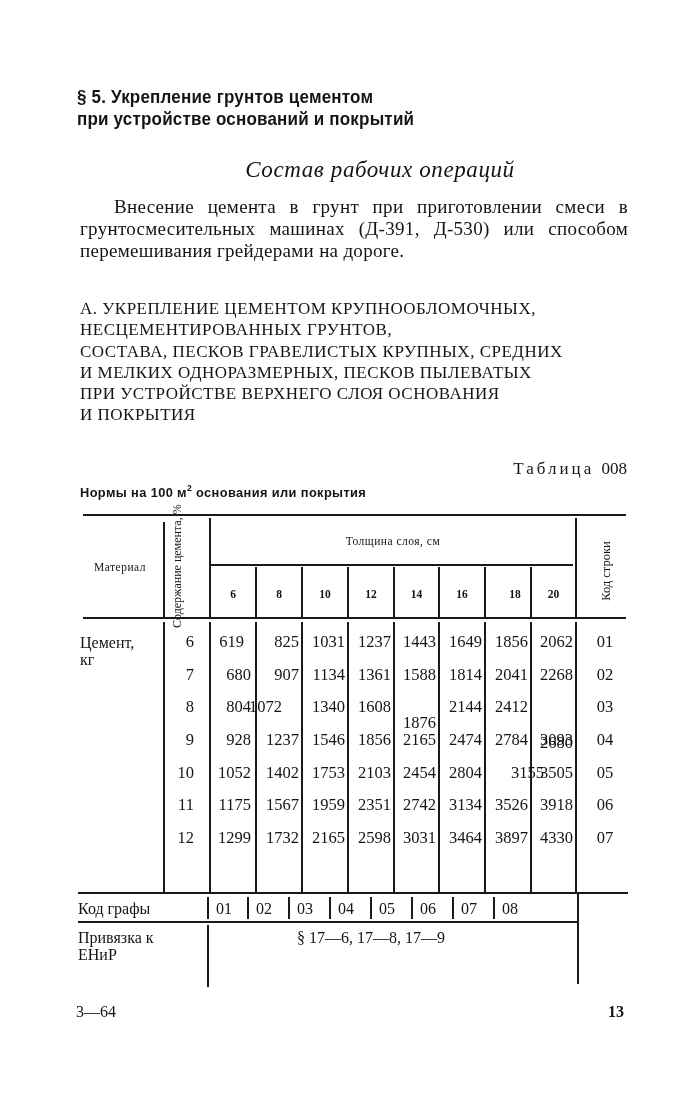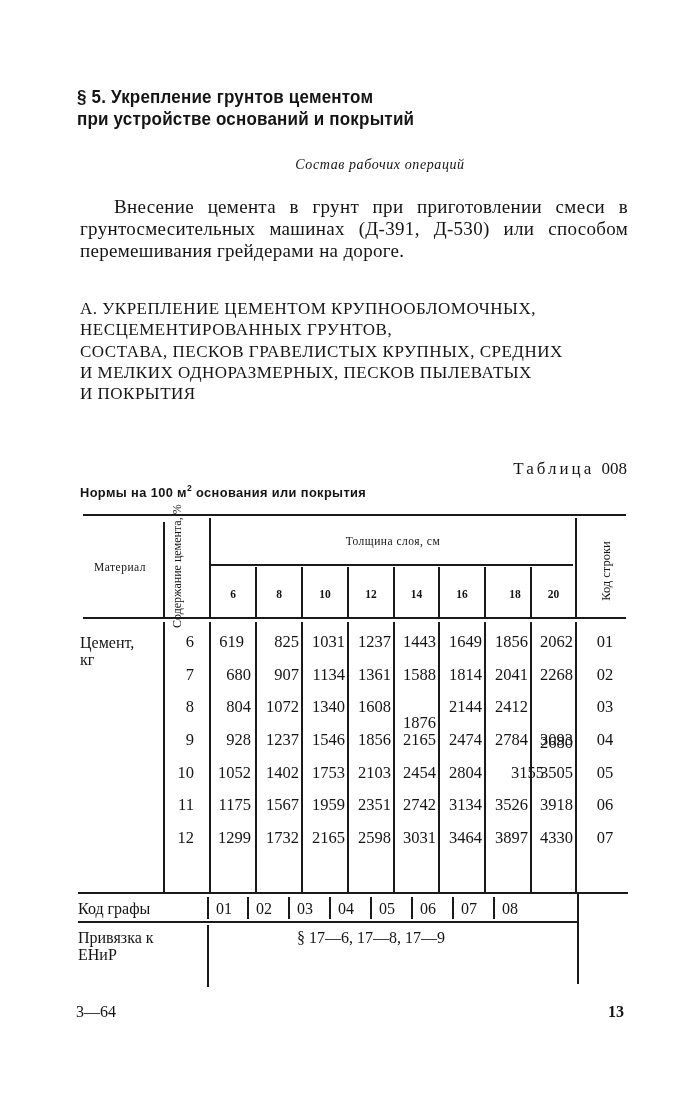--- a/index.html
+++ b/index.html
@@ -4,21 +4,21 @@
 <style>
   html, body { margin: 0; padding: 0; background: #ffffff; }
   body { width: 700px; height: 1103px; position: relative; overflow: hidden;
          font-family: "Liberation Serif", "DejaVu Serif", serif; color: #141414; }
   .abs { position: absolute; }
 
   .sec-title { left: 77px; top: 86px; font-family: "Liberation Sans", "DejaVu Sans", sans-serif;
                font-weight: bold; font-size: 18.5px; line-height: 22px; letter-spacing: 0.2px; transform: scaleX(0.92); transform-origin: left; }
   .sec-title div { white-space: nowrap; }
 
-  .subhead { left: 0; width: 700px; top: 157px; text-align: center; font-style: italic; font-size: 14px; letter-spacing: 0.6px; }
+  .subhead { left: 0; width: 700px; top: 157px; text-align: center; font-style: italic; font-size: 23px; letter-spacing: 0.6px; }
   .subhead span { position: relative; left: 30px; }
 
   .para { left: 80px; top: 196px; width: 548px; font-size: 19px; line-height: 22px; text-align: justify; letter-spacing: 0.3px; }
   .para .indent { display: inline-block; width: 34px; }
 
   .caps { left: 80px; top: 298px; font-size: 17px; line-height: 21.3px; letter-spacing: 0.5px; white-space: nowrap; }
 
   .tbl-num { right: 73px; top: 459px; font-size: 17px; letter-spacing: 3px; }
   .tbl-num .n { letter-spacing: 0; }
   .norms { left: 80px; top: 483px; font-family: "Liberation Sans", "DejaVu Sans", sans-serif; font-weight: bold;
@@ -47,20 +47,21 @@
 
 <div class="abs subhead"><span>Состав рабочих операций</span></div>
 
 <div class="abs para"><span class="indent"></span><span>Внесение цемента в грунт при приготовлении смеси в грунтосмесительных машинах (Д-391, Д-530) или способом перемешивания грейдерами на дороге.</span></div>
 
 <div class="abs caps">
   <div>А. УКРЕПЛЕНИЕ ЦЕМЕНТОМ КРУПНООБЛОМОЧНЫХ,</div>
   <div>НЕСЦЕМЕНТИРОВАННЫХ ГРУНТОВ,</div>
   <div>СОСТАВА, ПЕСКОВ ГРАВЕЛИСТЫХ КРУПНЫХ, СРЕДНИХ</div>
   <div>И МЕЛКИХ ОДНОРАЗМЕРНЫХ, ПЕСКОВ ПЫЛЕВАТЫХ</div>
+  <div>ПРИ УСТРОЙСТВЕ ВЕРХНЕГО СЛОЯ ОСНОВАНИЯ</div>
   <div>И ПОКРЫТИЯ</div>
 </div>
 
 <div class="abs tbl-num"><span>Таблица</span> <span class="n">008</span></div>
 
 <div class="abs norms"><span>Нормы на 100 м</span><sup>2</sup><span> основания или покрытия</span></div>
 
 <div>
 
   <div class="hline" style="left:83px; top:514px; width:543px;"></div>
@@ -142,21 +143,21 @@
     <div class="num" style="left:349px; width:42px; top:665px;">1361</div>
     <div class="num" style="left:395px; width:41px; top:665px;">1588</div>
     <div class="num" style="left:440px; width:42px; top:665px;">1814</div>
     <div class="num" style="left:486px; width:42px; top:665px;">2041</div>
     <div class="num" style="left:532px; width:41px; top:665px;">2268</div>
     <div class="code" style="left:580px; width:50px; top:665px;">02</div>
   </div>
   <div>
     <div class="num" style="left:168px; width:26px; top:697px;">8</div>
     <div class="num" style="left:211px; width:40px; top:697px;">804</div>
-    <div class="num" style="left:257px; width:42px; top:697px;">1072</div>
+    <div class="num" style="left:240px; width:42px; top:697px;">1072</div>
     <div class="num" style="left:303px; width:42px; top:697px;">1340</div>
     <div class="num" style="left:349px; width:42px; top:697px;">1608</div>
     <div class="num" style="left:395px; width:41px; top:713px;">1876</div>
     <div class="num" style="left:440px; width:42px; top:697px;">2144</div>
     <div class="num" style="left:486px; width:42px; top:697px;">2412</div>
     <div class="num" style="left:532px; width:41px; top:697px;margin-top:36px;">2680</div>
     <div class="code" style="left:580px; width:50px; top:697px;">03</div>
   </div>
   <div>
     <div class="num" style="left:168px; width:26px; top:730px;">9</div>

